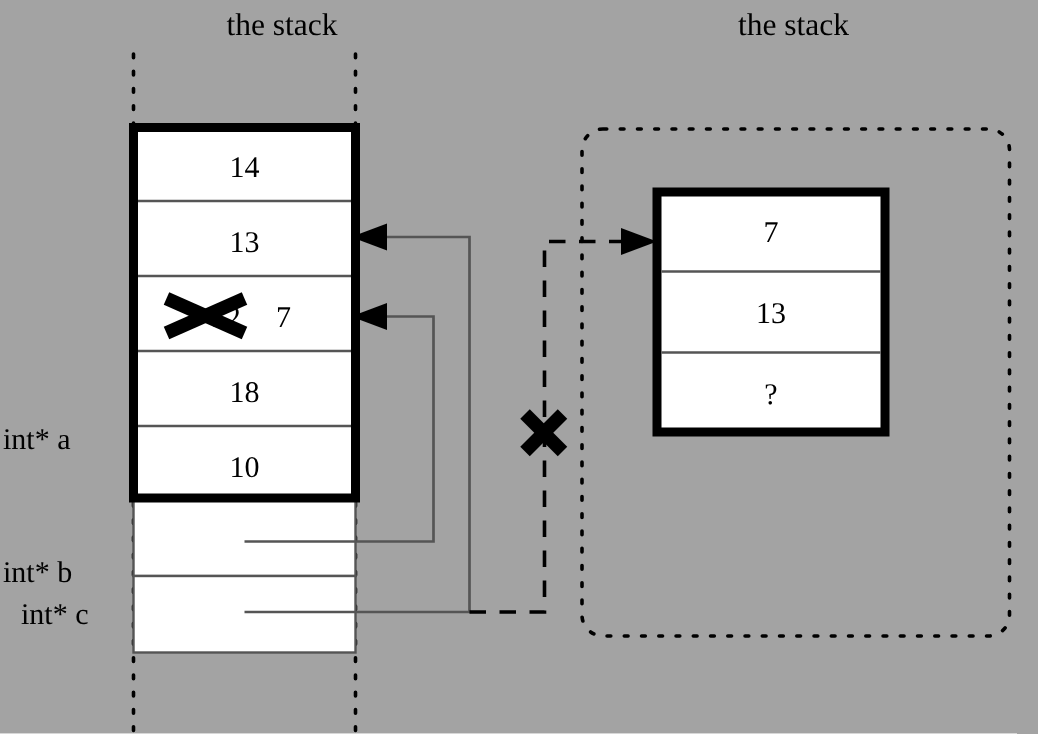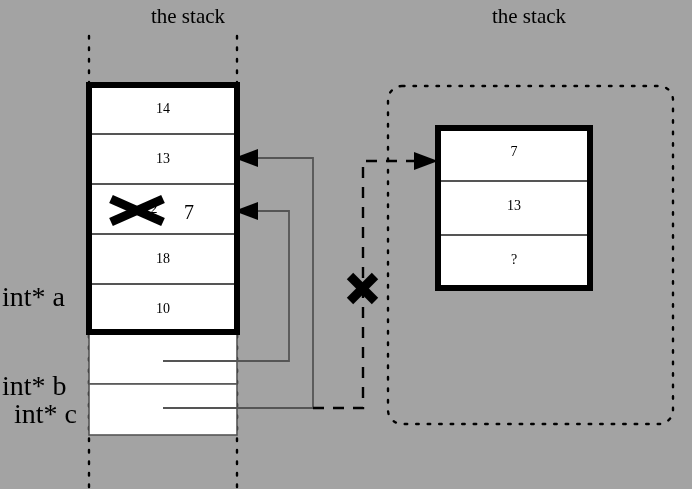--- a/index.html
+++ b/index.html
@@ -28,28 +28,28 @@
   }
   .title-label {
     position: absolute;
     font-size: 21px;
     line-height: 1;
     white-space: nowrap;
     color: #000000;
   }
   .var-label {
     position: absolute;
-    font-size: 28px;
+    font-size: 20px;
     line-height: 1;
     white-space: nowrap;
     color: #000000;
   }
   .cell-value {
     position: absolute;
-    font-size: 14px;
+    font-size: 20px;
     line-height: 1;
     white-space: nowrap;
     text-align: center;
     color: #000000;
   }
   .overwrite-value {
     position: absolute;
     font-size: 20px;
     line-height: 1;
     white-space: nowrap;

